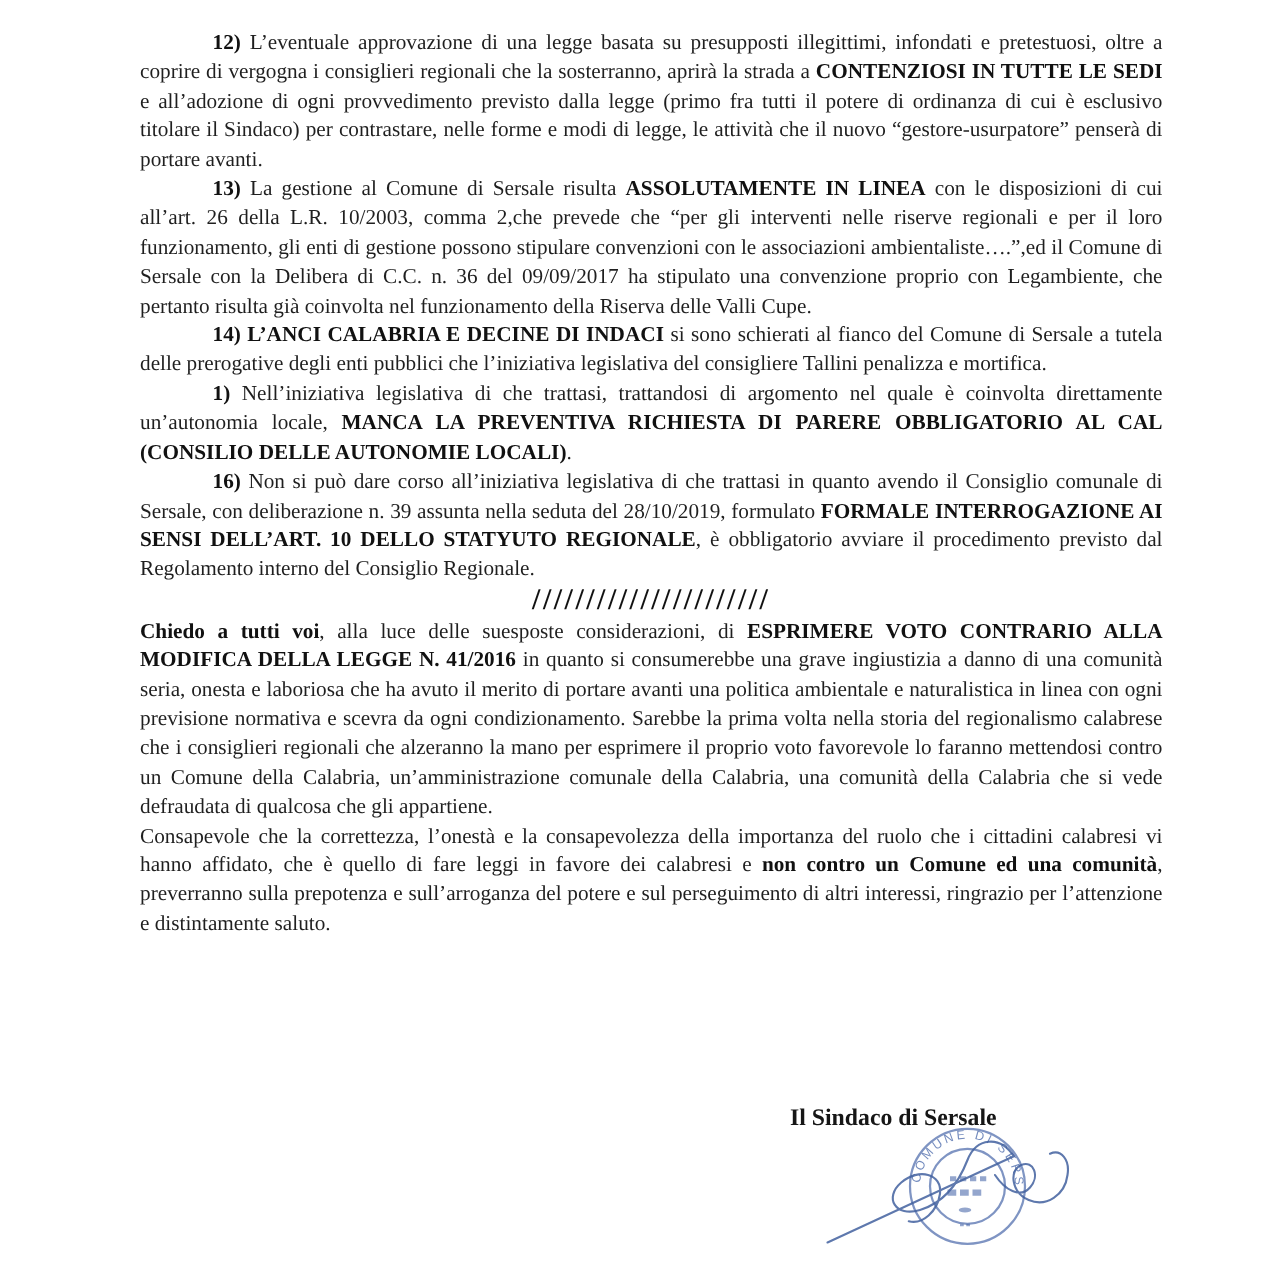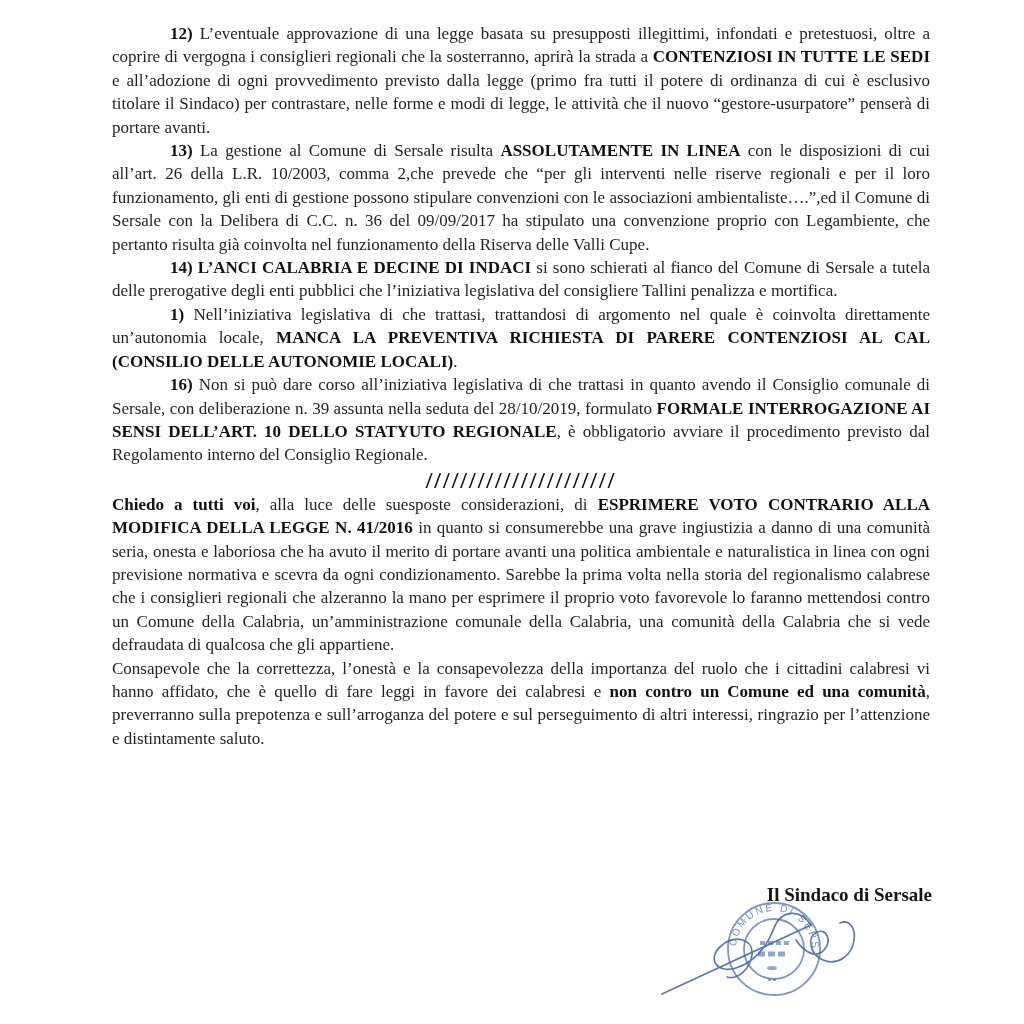--- a/index.html
+++ b/index.html
@@ -24,40 +24,40 @@
     text-align:center;text-indent:0;
     font-size:24px;line-height:26px;
     letter-spacing:2px;
   }
   .b{font-weight:bold;color:#111;}
   .u{text-decoration-thickness:1.5px;text-underline-offset:2px;}
   .i{}
   .signature{
     position:absolute;
     left:632px;top:884px;width:300px;
-    text-align:right;
+    text-align:left;
     font-weight:bold;font-size:19px;color:#161616;
   }
   .sig-line{margin:0 0 13px 0;white-space:nowrap;}
   .stamp-svg{
     position:absolute;
     left:648px;top:888px;width:240px;height:136px;
     pointer-events:none;
   }
 </style>
 </head>
 <body>
 
 <div class="page">
 
   <div class="textblock">
       <p class="para indent"><span class="b">12) </span><span>L’eventuale approvazione di una legge basata su presupposti illegittimi, infondati e pretestuosi, oltre a coprire di vergogna i consiglieri regionali che la sosterranno, aprirà la strada a </span><span class="b u">CONTENZIOSI IN TUTTE LE SEDI</span><span> e all’adozione di ogni provvedimento previsto dalla legge (primo fra tutti il potere di ordinanza di cui è esclusivo titolare il Sindaco) per contrastare, nelle forme e modi di legge, le attività che il nuovo “gestore-usurpatore” penserà di portare avanti.</span></p>
       <p class="para indent"><span class="b">13) </span><span>La gestione al Comune di Sersale risulta </span><span class="b u">ASSOLUTAMENTE IN LINEA</span><span> con le disposizioni di cui all’art. 26 della L.R. 10/2003, comma 2,che prevede che </span><span class="i">“per gli interventi nelle riserve regionali e per il loro funzionamento, gli enti di gestione possono stipulare convenzioni con le associazioni ambientaliste….”</span><span>,ed il Comune di Sersale con la Delibera di C.C. n. 36 del 09/09/2017 ha stipulato una convenzione proprio con Legambiente, che pertanto risulta già coinvolta nel funzionamento della Riserva delle Valli Cupe.</span></p>
       <p class="para indent"><span class="b">14) </span><span class="b u">L’ANCI CALABRIA E DECINE DI INDACI </span><span>si sono schierati al fianco del Comune di Sersale a tutela delle prerogative degli enti pubblici che l’iniziativa legislativa del consigliere Tallini penalizza e mortifica.</span></p>
-      <p class="para indent"><span class="b">1) </span><span>Nell’iniziativa legislativa di che trattasi, trattandosi di argomento nel quale è coinvolta direttamente un’autonomia locale, </span><span class="b u">MANCA LA PREVENTIVA RICHIESTA DI PARERE CONTENZIOSI AL CAL (CONSILIO DELLE AUTONOMIE LOCALI)</span><span>.</span></p>
+      <p class="para indent"><span class="b">1) </span><span>Nell’iniziativa legislativa di che trattasi, trattandosi di argomento nel quale è coinvolta direttamente un’autonomia locale, </span><span class="b u">MANCA LA PREVENTIVA RICHIESTA DI PARERE OBBLIGATORIO AL CAL (CONSILIO DELLE AUTONOMIE LOCALI)</span><span>.</span></p>
       <p class="para indent"><span class="b">16) </span><span>Non si può dare corso all’iniziativa legislativa di che trattasi in quanto avendo il Consiglio comunale di Sersale, con deliberazione n. 39 assunta nella seduta del 28/10/2019, formulato </span><span class="b u">FORMALE INTERROGAZIONE AI SENSI DELL’ART. 10 DELLO STATYUTO REGIONALE</span><span>, è obbligatorio avviare il procedimento previsto dal Regolamento interno del Consiglio Regionale.</span></p>
       <p class="para center"><span class="b">//////////////////////</span></p>
       <p class="para flush"><span class="b">Chiedo a tutti voi</span><span>, alla luce delle suesposte considerazioni, di </span><span class="b u">ESPRIMERE VOTO CONTRARIO ALLA MODIFICA DELLA LEGGE N. 41/2016</span><span> in quanto si consumerebbe una grave ingiustizia a danno di una comunità seria, onesta e laboriosa che ha avuto il merito di portare avanti una politica ambientale e naturalistica in linea con ogni previsione normativa e scevra da ogni condizionamento. Sarebbe la prima volta nella storia del regionalismo calabrese che i consiglieri regionali che alzeranno la mano per esprimere il proprio voto favorevole lo faranno mettendosi contro un Comune della Calabria, un’amministrazione comunale della Calabria, una comunità della Calabria che si vede defraudata di qualcosa che gli appartiene.</span></p>
       <p class="para flush"><span>Consapevole che la correttezza, l’onestà e la consapevolezza della importanza del ruolo che i cittadini calabresi vi hanno affidato, che è quello di fare leggi in favore dei calabresi e </span><span class="b u">non contro un Comune ed una comunità</span><span>, preverranno sulla prepotenza e sull’arroganza del potere e sul perseguimento di altri interessi, ringrazio per l’attenzione e distintamente saluto.</span></p>
     </div>
 
   <div class="signature">
     <div class="sig-line">Il Sindaco di Sersale</div>
   </div>
 

